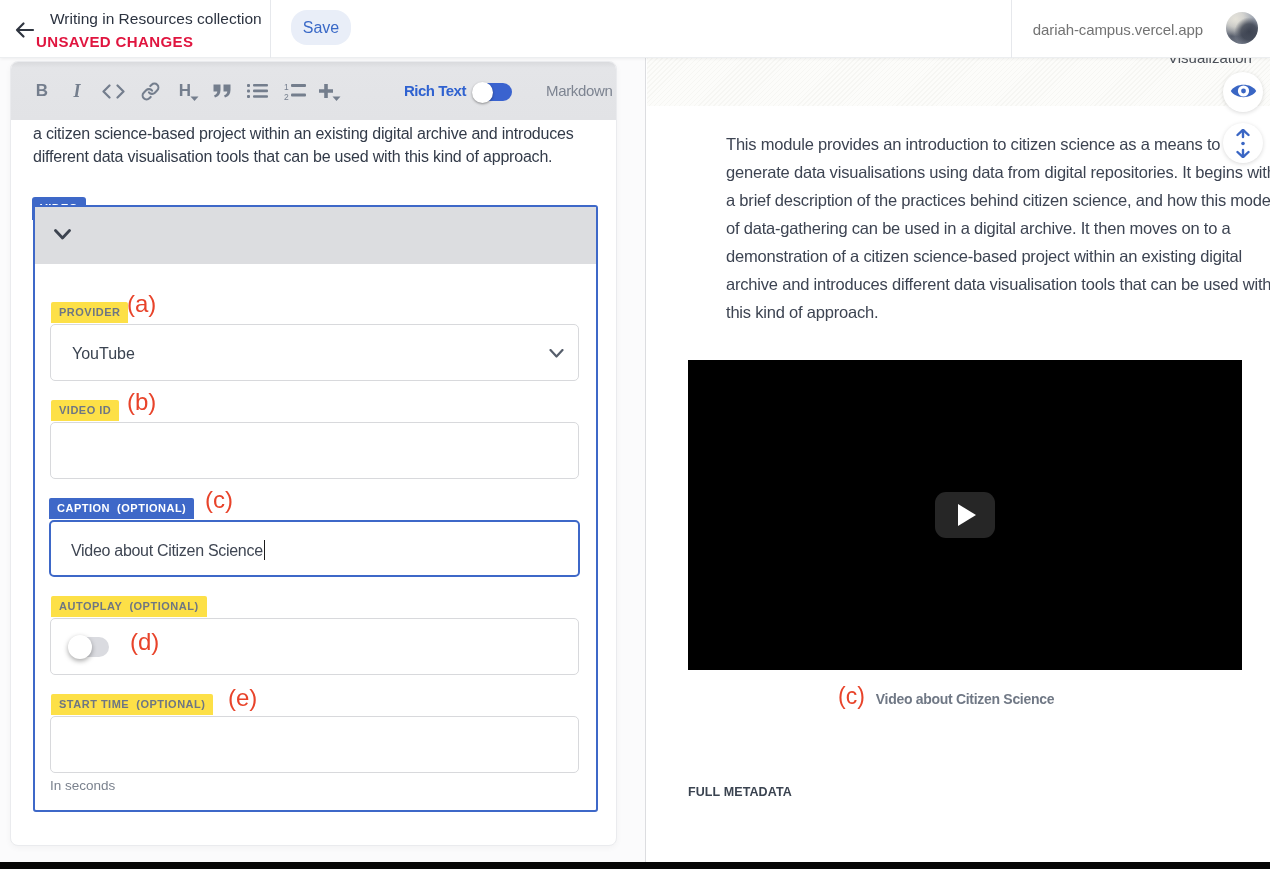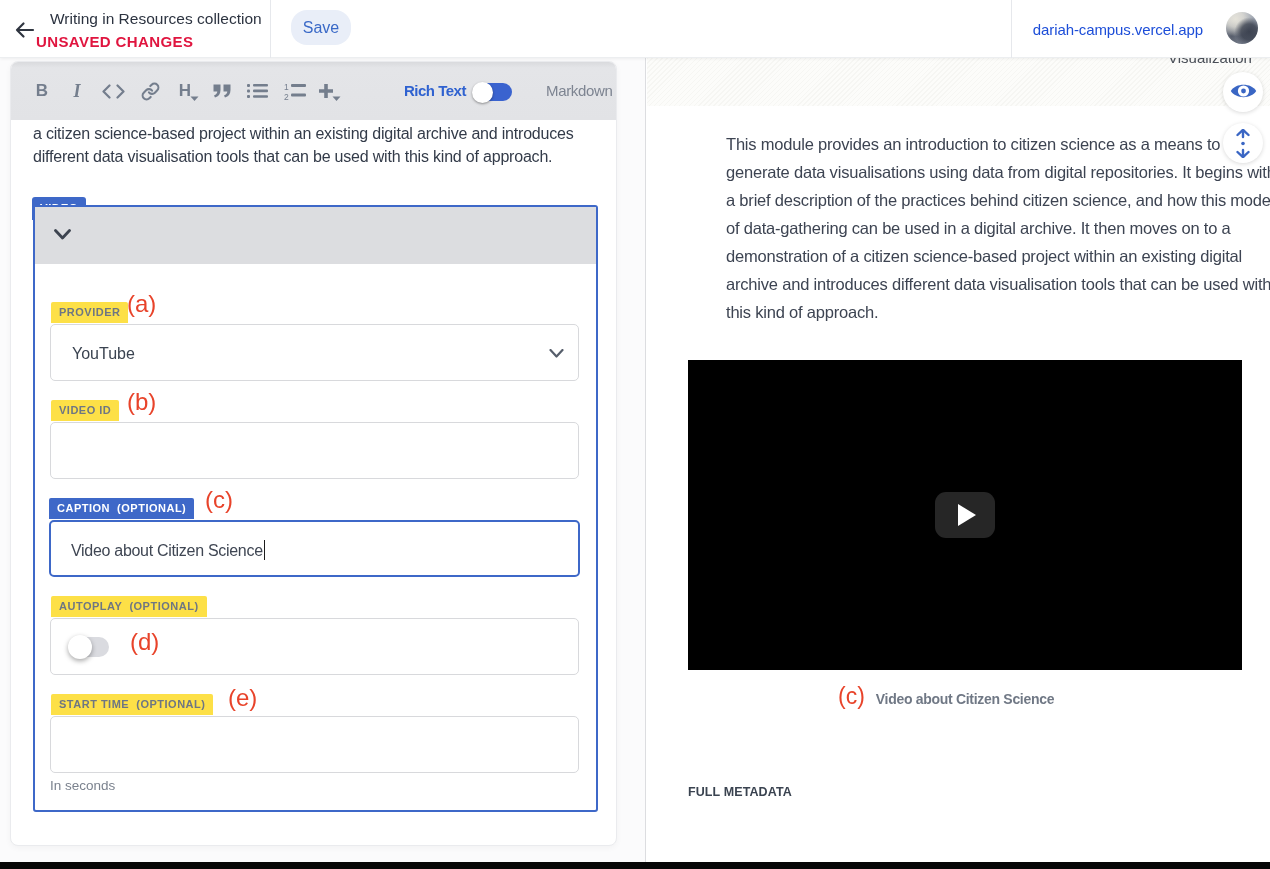--- a/index.html
+++ b/index.html
@@ -11,21 +11,21 @@
 #hdr { position:absolute; left:0; top:0; width:1270px; height:58px; background:#fff;
   border-bottom:1px solid #eceef0; box-shadow:0 1px 3px rgba(0,0,0,.06); z-index:30; }
 #hdr .vdiv { position:absolute; top:0; width:1px; height:58px; background:#e6e8ec; }
 #backarrow { position:absolute; left:14px; top:21px; }
 #hdr-title { position:absolute; left:50px; top:10px; font-size:15.5px; color:#2c3340; }
 #hdr-unsaved { position:absolute; left:36px; top:33px; font-size:15px; font-weight:bold;
   color:#e0153f; letter-spacing:.4px; }
 #savebtn { position:absolute; left:291px; top:10px; width:60px; height:35px;
   background:#e9eef8; border-radius:16px; color:#3a69c7; font-size:16px;
   text-align:center; line-height:35px; }
-#hdr-site { position:absolute; right:67px; top:21px; font-size:15px; letter-spacing:-0.1px; color:#1d4ed8; }
+#hdr-site { position:absolute; right:67px; top:21px; font-size:15px; letter-spacing:-0.1px; color:#737373; }
 #avatar { position:absolute; left:1226px; top:12px; width:32px; height:32px; border-radius:50%;
   background:
     radial-gradient(circle at 72% 62%, rgba(52,58,72,.9) 0%, rgba(52,58,72,.75) 26%, rgba(52,58,72,0) 48%),
     radial-gradient(circle at 30% 22%, rgba(232,229,219,.95) 0%, rgba(232,229,219,.7) 24%, rgba(232,229,219,0) 52%),
     radial-gradient(circle at 18% 75%, rgba(70,76,90,.8) 0%, rgba(70,76,90,0) 45%),
     linear-gradient(150deg, #bfc3cb 0%, #99a0ac 50%, #6b7382 100%);
   overflow:hidden; }
 
 
 #leftpane { position:absolute; left:0; top:58px; width:645px; height:811px; background:#fbfbfc; }

